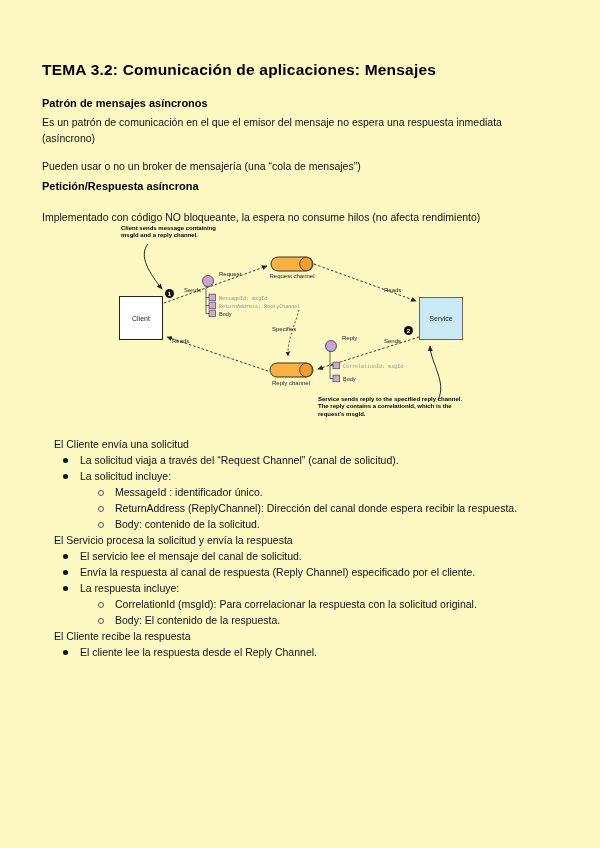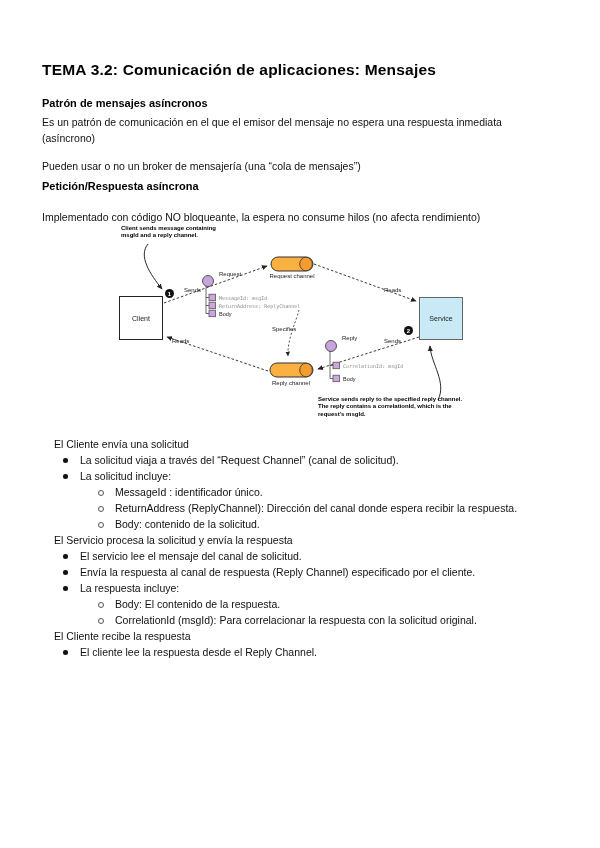--- a/index.html
+++ b/index.html
@@ -1,19 +1,19 @@
 <!DOCTYPE html>
 <html><head>
 <meta charset="utf-8">
 <style>
   * { margin:0; padding:0; box-sizing:border-box; }
   html,body { background:#888; }
   body { font-family:"Liberation Sans", sans-serif; }
   .page {
-    position:relative; width:600px; height:848px; background:#ffffff;
+    position:relative; width:600px; height:848px; background:#fef9c3;
     margin:0 auto; overflow:hidden; color:#1a1a1a;
   }
   .abs { position:absolute; }
   .doc-title { left:42px; top:61px; font-size:15.5px; font-weight:bold; color:#000; letter-spacing:.2px; }
   .sec-heading { font-size:11px; font-weight:bold; color:#000; }
   .para { font-size:10.5px; line-height:16px; color:#111; }
 
   
   .diagram { left:0; top:222px; width:600px; height:216px; }
   .diagram svg { position:absolute; left:0; top:0; }
@@ -138,19 +138,19 @@
       <div class="row l0">El Cliente envía una solicitud</div>
       <div class="row l1">La solicitud viaja a través del “Request Channel” (canal de solicitud).</div>
       <div class="row l1">La solicitud incluye:</div>
       <div class="row l2">MessageId : identificador único.</div>
       <div class="row l2">ReturnAddress (ReplyChannel): Dirección del canal donde espera recibir la respuesta.</div>
       <div class="row l2">Body: contenido de la solicitud.</div>
       <div class="row l0">El Servicio procesa la solicitud y envía la respuesta</div>
       <div class="row l1">El servicio lee el mensaje del canal de solicitud.</div>
       <div class="row l1">Envía la respuesta al canal de respuesta (Reply Channel) especificado por el cliente.</div>
       <div class="row l1">La respuesta incluye:</div>
+      <div class="row l2">CorrelationId (msgId): Para correlacionar la respuesta con la solicitud original.</div>
       <div class="row l2">Body: El contenido de la respuesta.</div>
-      <div class="row l2">CorrelationId (msgId): Para correlacionar la respuesta con la solicitud original.</div>
       <div class="row l0">El Cliente recibe la respuesta</div>
       <div class="row l1">El cliente lee la respuesta desde el Reply Channel.</div>
     </div>
 
 </div>
 
 </body></html>

